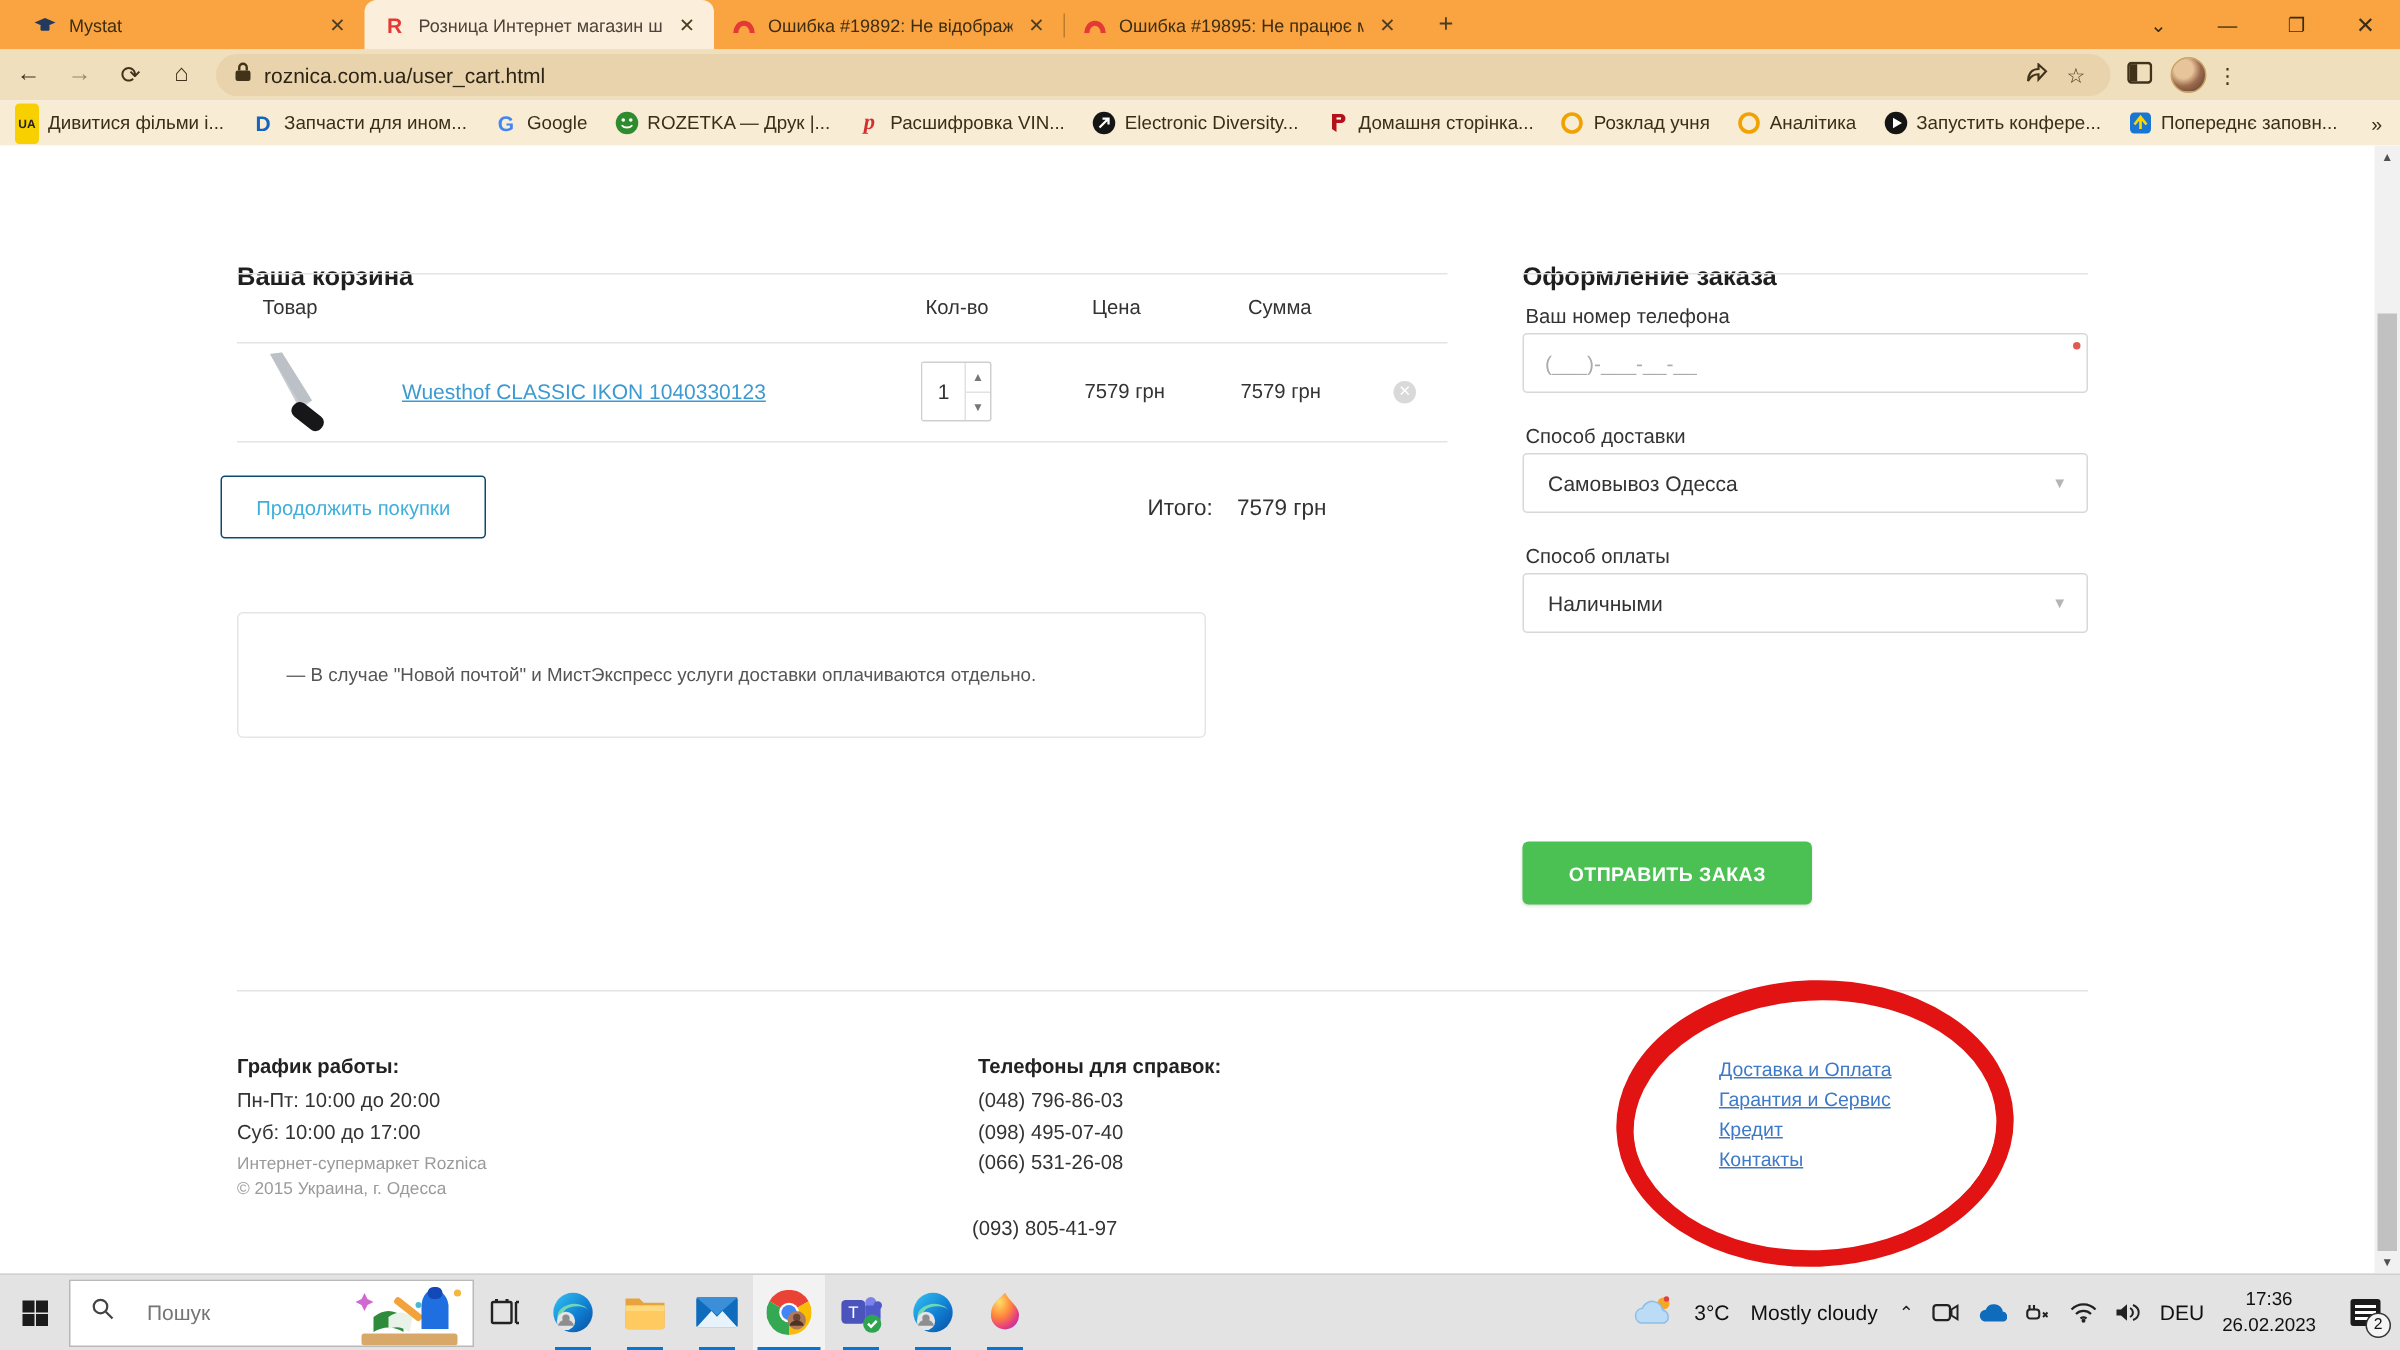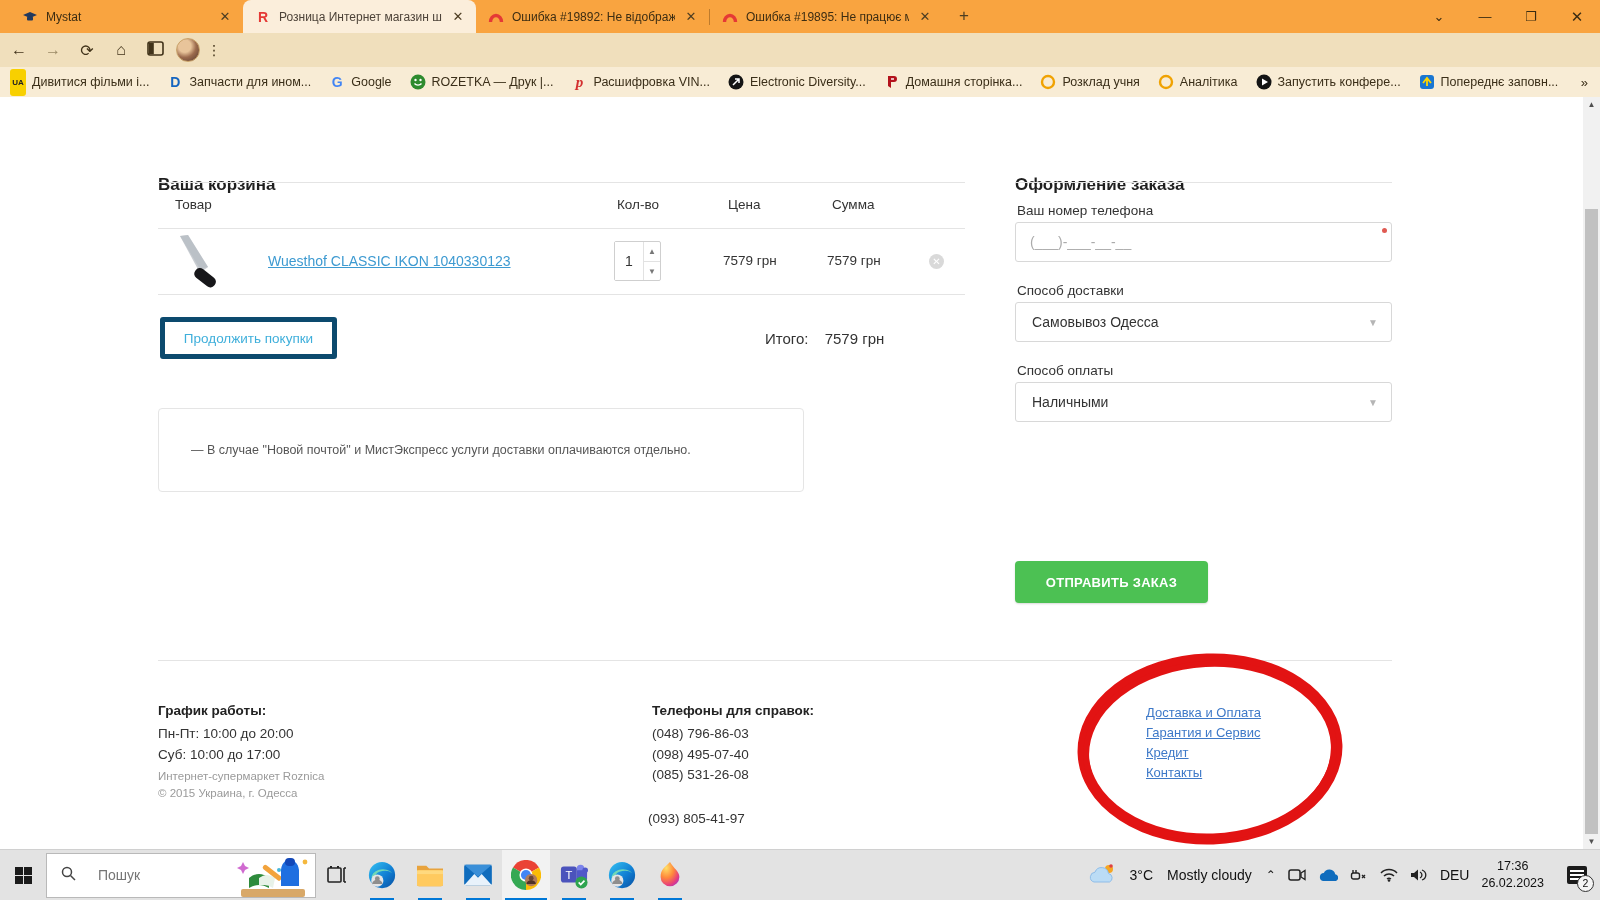--- a/index.html
+++ b/index.html
@@ -45,21 +45,21 @@
   .hline { position:absolute; height:1px; background:#E4E4E4; }
   .th { position:absolute; font-size:13.5px; color:#333; }
   .knife-box { position:absolute; left:168px; top:233px; width:62px; height:56px; }
   .item-link { position:absolute; left:268px; top:253px; font-size:14px; color:#3D9AD1; text-decoration:underline; }
   .qty-widget { position:absolute; left:614px; top:241px; width:47px; height:40px; border:1px solid #CFCFCF; border-radius:2px; display:flex; background:#fff; }
   .qty-input { width:28px; border:none; outline:none; text-align:center; font-size:14px; color:#333; font-family:"Liberation Sans",sans-serif; }
   .qty-arrows { width:17px; border-left:1px solid #E2E2E2; display:flex; flex-direction:column; }
   .qty-arrows span { flex:1; font-size:8px; color:#777; text-align:center; line-height:19px; }
   .cell-price { position:absolute; top:253px; font-size:13.5px; color:#333; }
   .remove-x { position:absolute; left:929px; top:254px; width:15px; height:15px; border-radius:8px; background:#D9D9D9; color:#fff; font-size:10px; line-height:15px; text-align:center; }
-  .continue-btn { position:absolute; left:160px; top:317px; width:177px; height:42px; border:5px solid #0c4a6e; border-radius:3px; background:#fff; color:#3FAFDB; font-size:13.5px; display:flex; align-items:center; justify-content:center; }
+  .continue-btn { position:absolute; left:147px; top:317px; width:177px; height:42px; border:1px solid #0c4a6e; border-radius:3px; background:#fff; color:#3FAFDB; font-size:13.5px; display:flex; align-items:center; justify-content:center; }
   .total-line { position:absolute; left:765px; top:330px; font-size:15px; color:#333; }
   .total-line b { font-weight:normal; margin-left:12px; }
   .note-box { position:absolute; left:158px; top:408px; width:646px; height:84px; border:1px solid #E5E5E5; border-radius:4px; }
   .note-text { position:absolute; left:32px; top:34px; font-size:12.5px; color:#555; }
 
   .form-label { position:absolute; font-size:13.5px; color:#333; }
   .txt-input, .select-box, .comment-box { position:absolute; left:1015px; width:377px; border:1px solid #D8D8D8; border-radius:3px; background:#fff; }
   .txt-input { height:40px; font-size:14px; color:#333; padding:0 14px; font-family:"Liberation Sans",sans-serif; outline:none; }
   .txt-input::placeholder { color:#ABABAB; }
   .req-dot { position:absolute; left:1382px; width:5px; height:5px; border-radius:3px; background:#E05A52; }
@@ -144,20 +144,35 @@
       <div class="winbtn">❐</div>
       <div class="winbtn" style="font-size:15px;">✕</div>
     </div>
   </div>
 
   <div class="toolbar">
     <div class="navbtn">←</div>
     <div class="navbtn disabled">→</div>
     <div class="navbtn">⟳</div>
     <div class="navbtn">⌂</div>
+    <div class="omnibox">
+      <span>
+        <svg width="12" height="14" viewBox="0 0 12 14">
+            <rect x="1" y="6" width="10" height="7" rx="1.5" fill="#41331a"></rect>
+            <path d="M3.5,6 V4 a2.5,2.5 0 0 1 5,0 V6" stroke="#41331a" stroke-width="1.6" fill="none"></path>
+          </svg>
+      </span>
+      <span class="url">roznica.com.ua/user_cart.html</span>
+      <span class="omni-ic">
+        <svg width="16" height="14" viewBox="0 0 16 14">
+            <path d="M9,4 C4,4 2,8 2,12 C3.5,9 6,7.5 9,7.5 V11 L14,5.5 L9,1 Z" fill="none" stroke="#41331a" stroke-width="1.4"></path>
+          </svg>
+      </span>
+      <span class="omni-ic">☆</span>
+    </div>
     <div class="toolbar-right">
       <span class="omni-ic">
         <svg width="17" height="15" viewBox="0 0 17 15">
             <rect x="1" y="1" width="15" height="13" rx="2" fill="none" stroke="#41331a" stroke-width="1.6"></rect>
             <rect x="1.8" y="1.8" width="5" height="11.4" fill="#41331a"></rect>
           </svg>
       </span>
       <span class="avatar" style="margin-left:8px"></span>
       <span class="kebab">⋮</span>
     </div>
@@ -312,21 +327,21 @@
 
     <div class="ft-title" style="left:158px; top:606px;">График работы:</div>
     <div class="ft-line" style="left:158px; top:629px;">Пн-Пт: 10:00 до 20:00</div>
     <div class="ft-line" style="left:158px; top:650px;">Суб: 10:00 до 17:00</div>
     <div class="ft-gray" style="left:158px; top:673px;">Интернет-супермаркет Roznica</div>
     <div class="ft-gray" style="left:158px; top:690px;">© 2015 Украина, г. Одесса</div>
 
     <div class="ft-title" style="left:652px; top:606px;">Телефоны для справок:</div>
     <div class="ft-line" style="left:652px; top:629px;">(048) 796-86-03</div>
     <div class="ft-line" style="left:652px; top:650px;">(098) 495-07-40</div>
-    <div class="ft-line" style="left:652px; top:670px;">(085) 531-26-08</div>
+    <div class="ft-line" style="left:652px; top:670px;">(066) 531-26-08</div>
     <div class="ft-line" style="left:648px; top:691px;margin-top:23px;">(093) 805-41-97</div>
 
     <a class="ft-link" style="left:1146px; top:608px;" href="#">Доставка и Оплата</a>
     <a class="ft-link" style="left:1146px; top:628px;" href="#">Гарантия и Сервис</a>
     <a class="ft-link" style="left:1146px; top:648px;" href="#">Кредит</a>
     <a class="ft-link" style="left:1146px; top:668px;" href="#">Контакты</a>
 
     <svg class="red-circle" viewBox="0 0 276 200">
       <ellipse cx="138" cy="99" rx="127" ry="90" fill="none" stroke="#E21313" stroke-width="11" transform="rotate(-2 138 99)"></ellipse>
       <ellipse cx="138" cy="101" rx="124" ry="87" fill="none" stroke="#E21313" stroke-width="6" transform="rotate(-3 138 101)"></ellipse>

